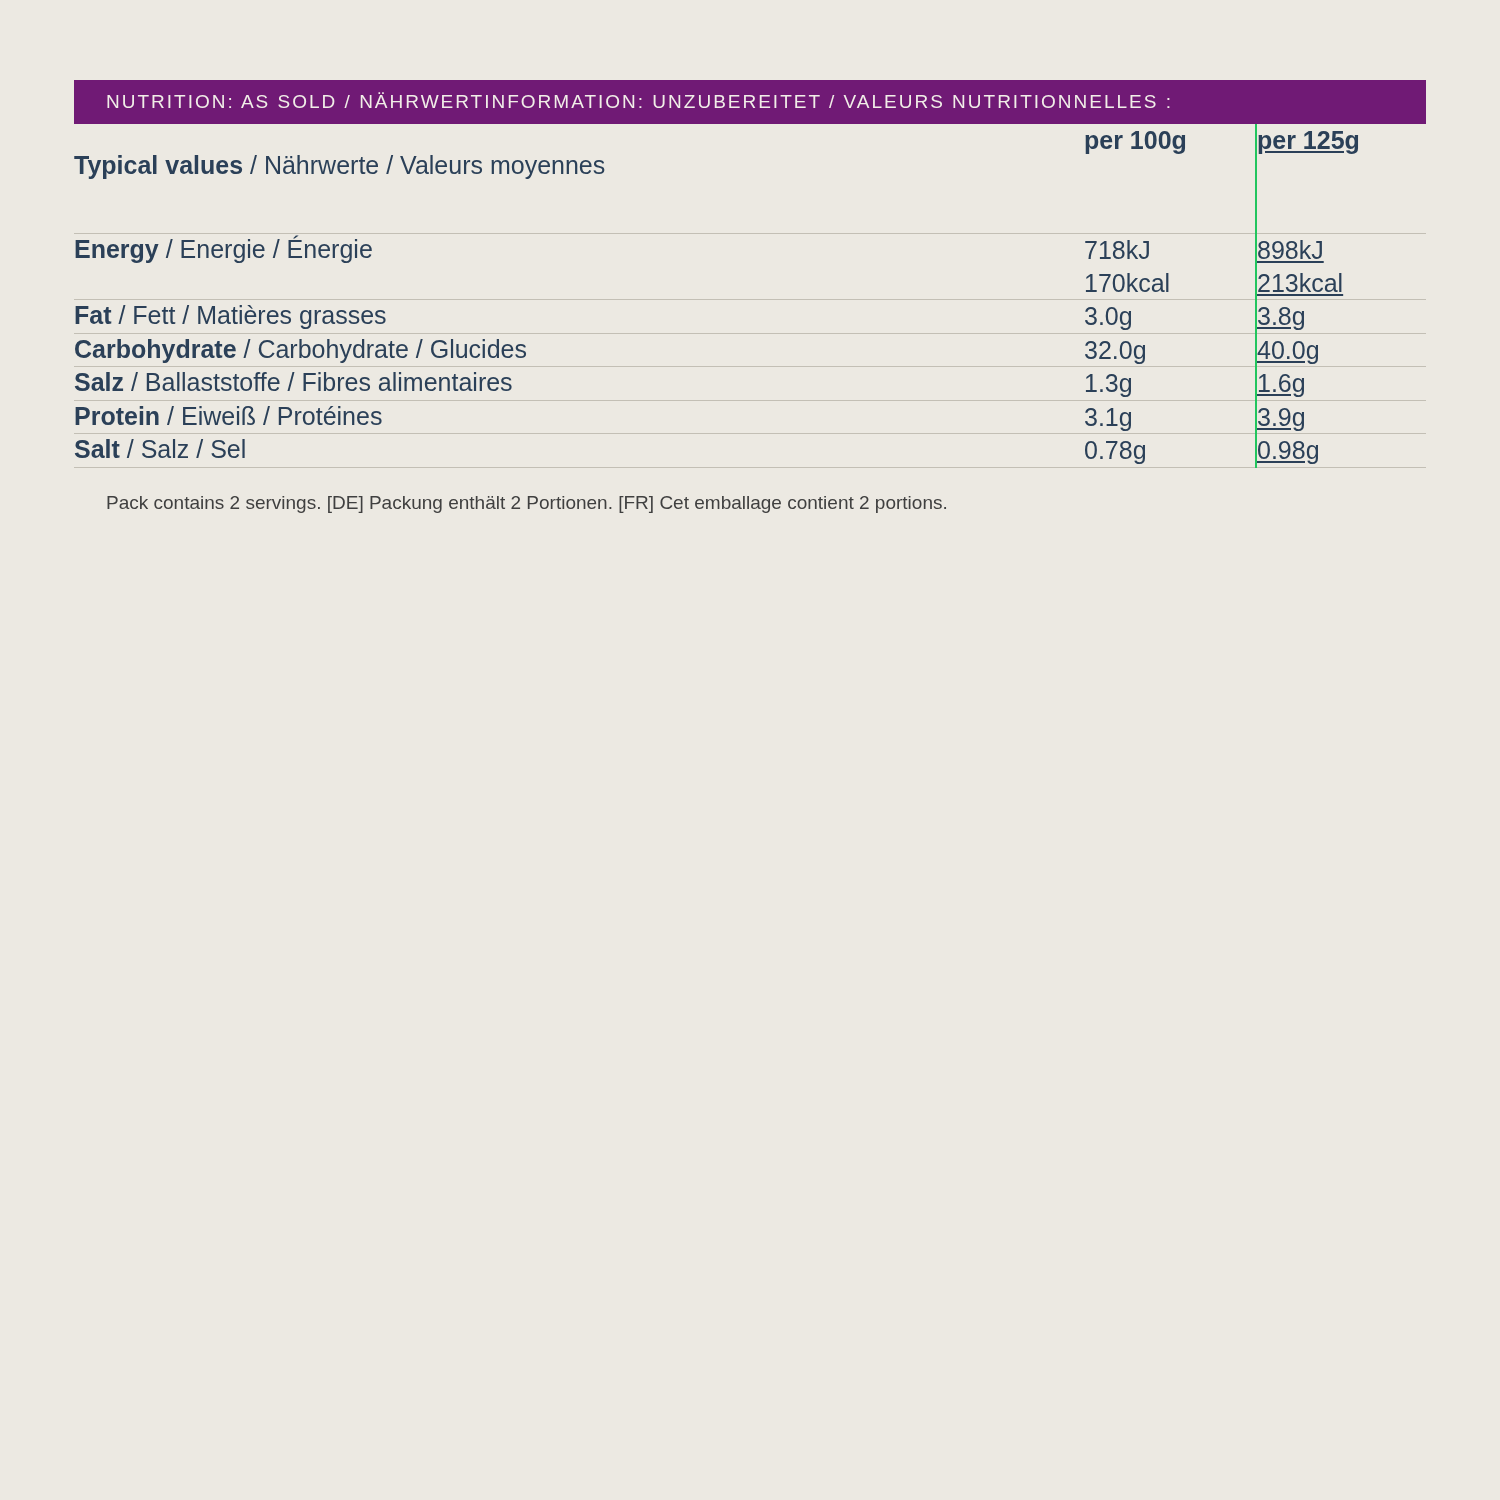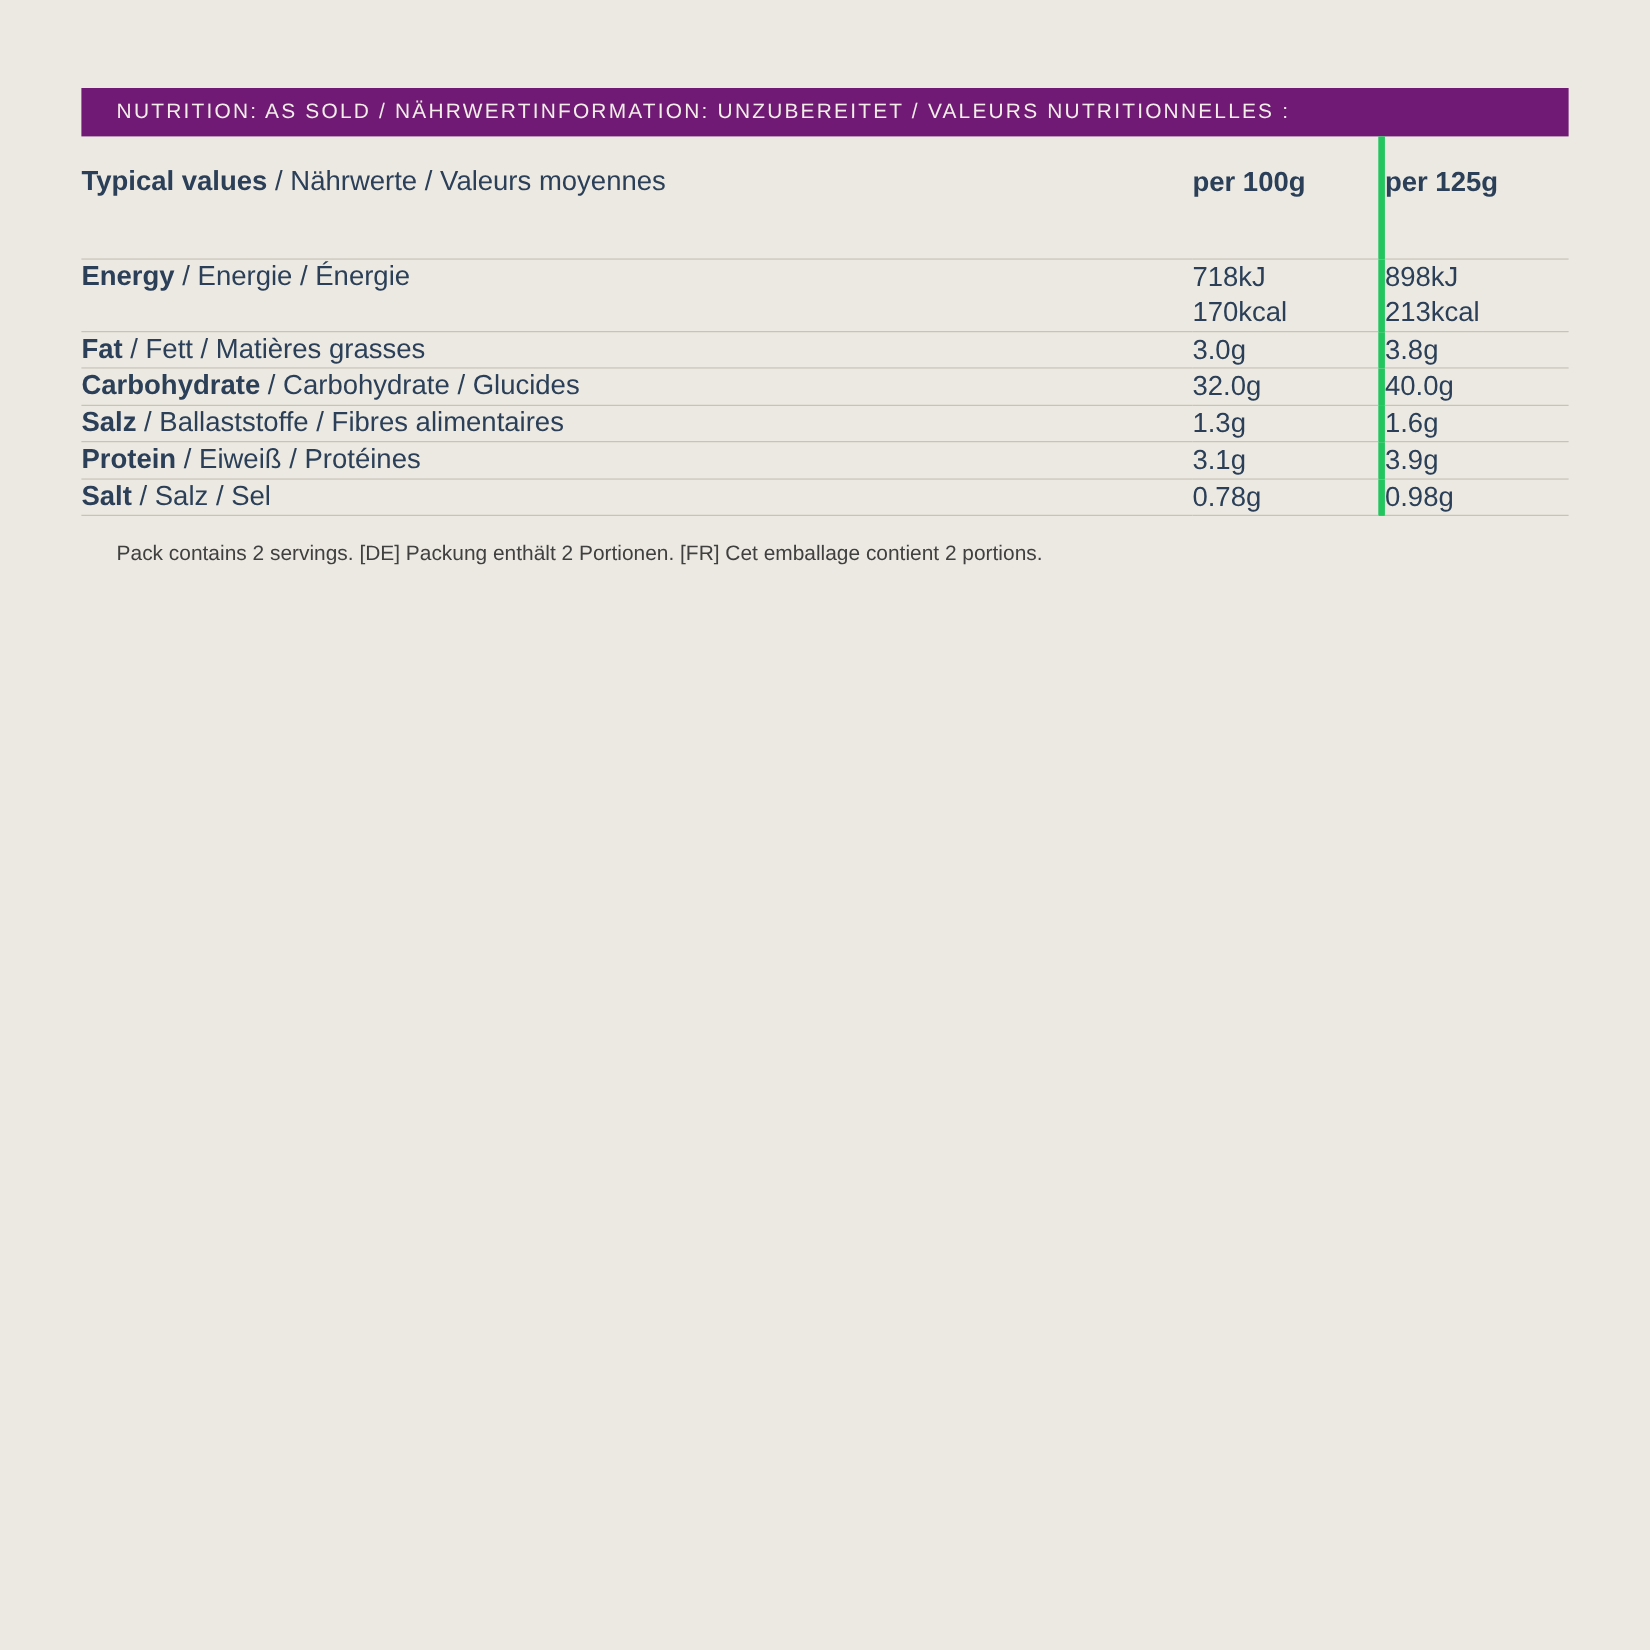--- a/index.html
+++ b/index.html
@@ -86,28 +86,28 @@
     display: block;
   }
 
   
   .thead .cell-label {
     padding-top: 26px;
     padding-bottom: 52px;
     margin-left: 48px;
   }
   .thead .cell-value {
-    padding-top: 26px;
     padding-bottom: 52px;
     font-weight: 700;
   }
 
   
   .vline {
-    border-left: 6px solid #22c55e;
+    border-left: 2px solid #22c55e;
+    text-decoration: underline;
   }
 
   
   tr.rule > td {
     border-top: 1px solid #c3bfb5;
   }
 
   .footnote {
     padding: 22px 32px 0 32px;
     font-size: 19px;

